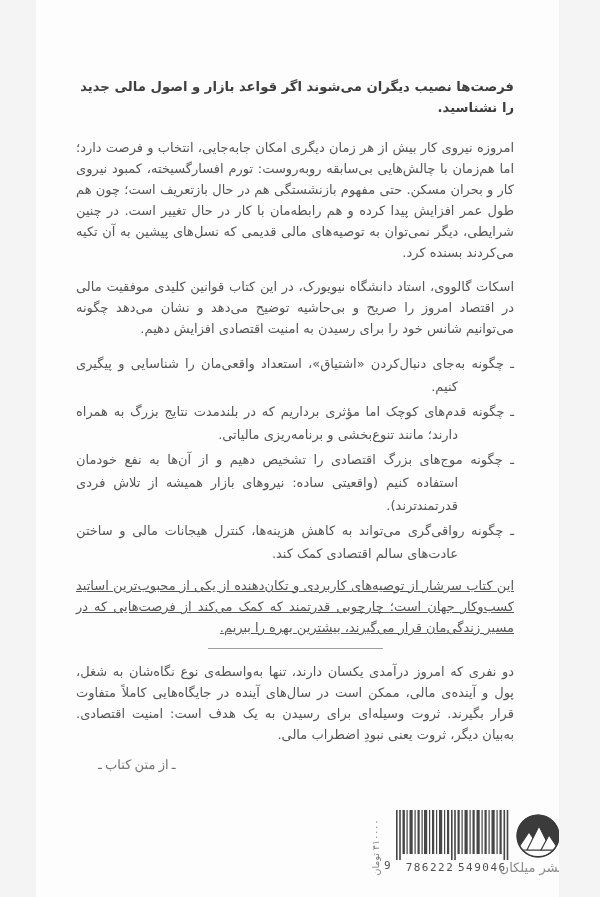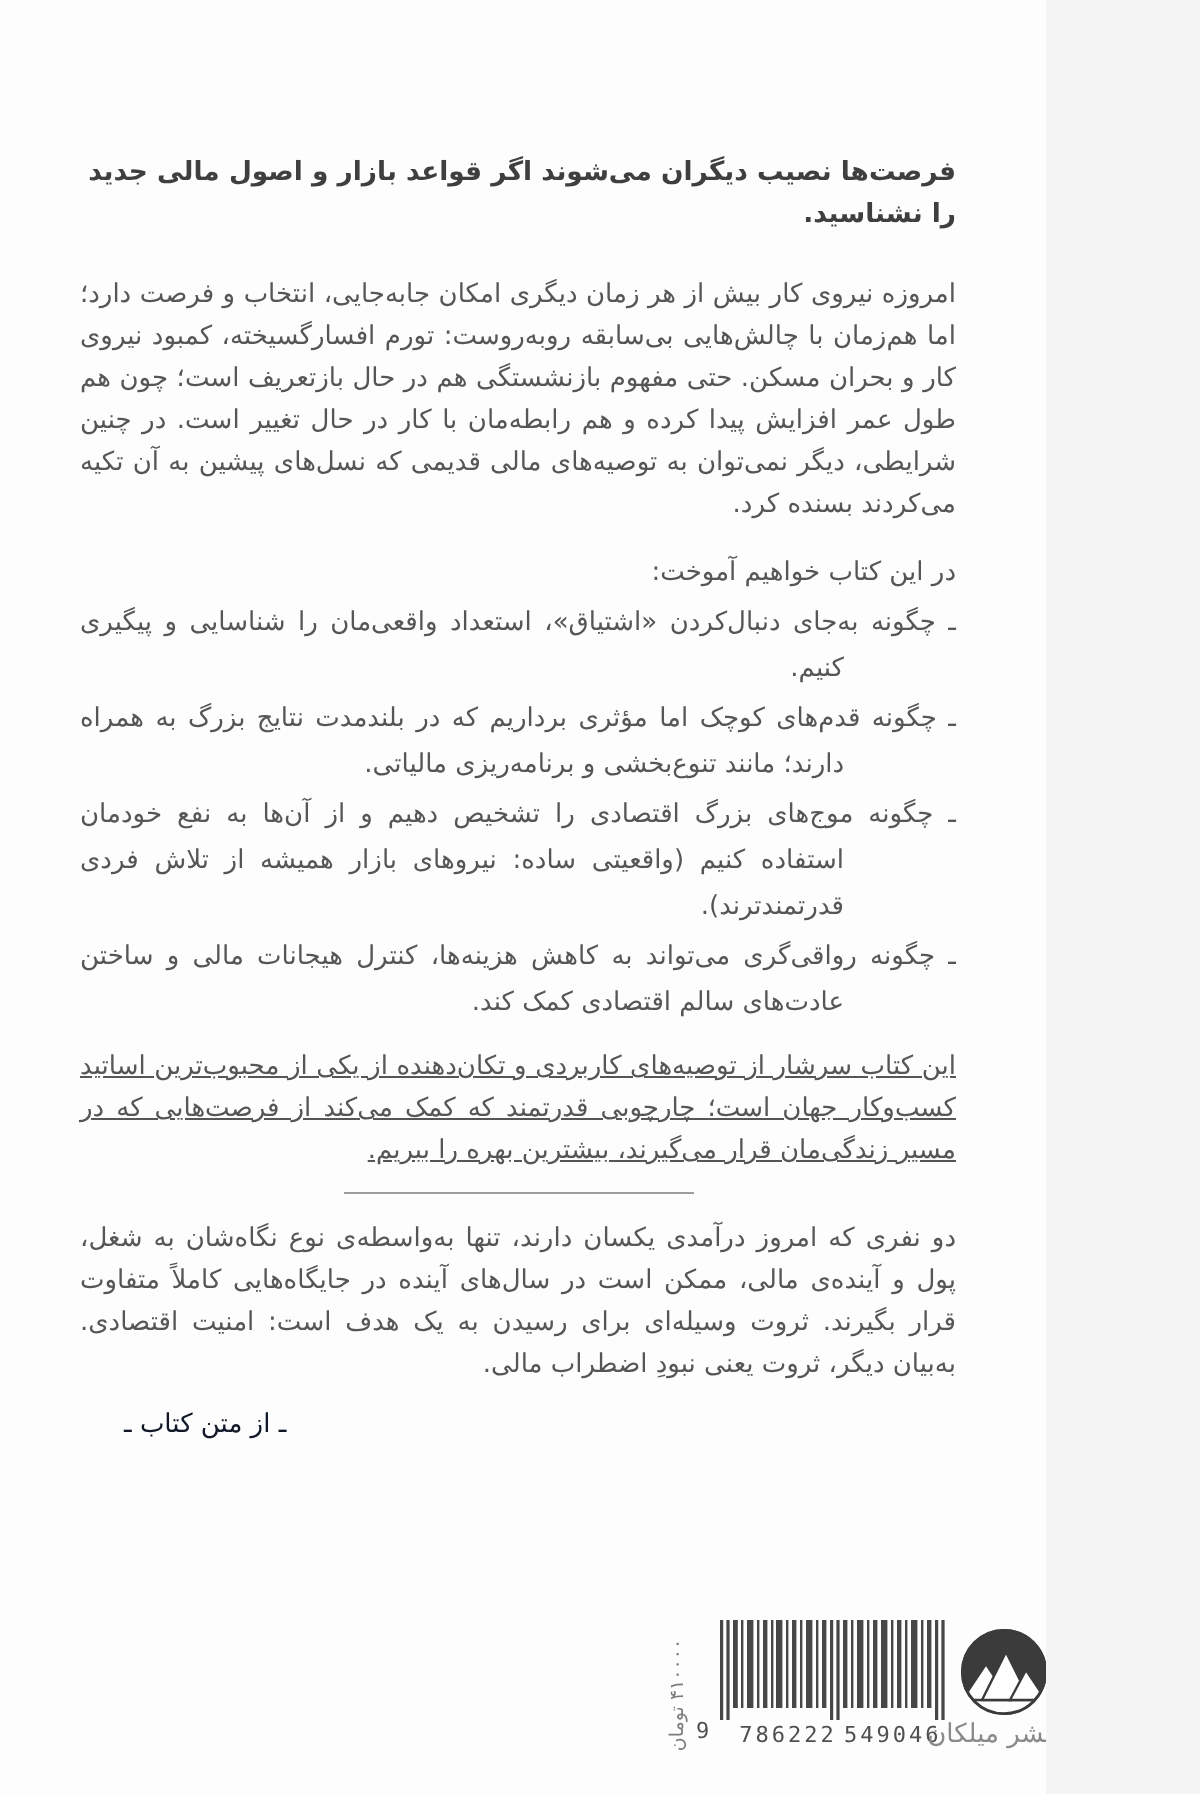--- a/index.html
+++ b/index.html
@@ -6,20 +6,21 @@
   body{
     width:600px;height:897px;
     background:#f4f4f4;
     font-family:"DejaVu Sans",sans-serif;
   }
   .page{
     position:relative;
     width:523px;height:897px;
     background:#fdfdfd;
     overflow:hidden;
+    margin-left:36px;
   }
   .content{
     position:absolute;
     top:0;left:0;right:0;
     padding:76px 45px 0 40px;
     direction:rtl;
     color:#565656;
     font-size:13px;
     line-height:21px;
     text-align:justify;
@@ -45,21 +46,22 @@
     border:none;
     border-top:1px solid #9d9d9d;
     width:175px;
     margin:10px auto 12px auto;
   }
   .quote{margin:0;}
   .attribution{
     text-align:left;
     margin:9px 0 0 0;
     padding-left:22px;
-    color:#0f172a;
+    color:#737373;
+    font-family:Liberation Serif, serif;
   }
   
   .price-wrap{
     position:absolute;
     left:294px;top:802px;
     width:90px;height:90px;
     display:flex;align-items:center;justify-content:center;
     pointer-events:none;
   }
   .price{
@@ -108,22 +110,22 @@
 </head>
 <body>
 
 <div class="page">
 
   <div class="content">
     <p class="headline">فرصت‌ها نصیب دیگران می‌شوند اگر قواعد بازار و اصول مالی جدید را نشناسید.</p>
 
     <p class="para">امروزه نیروی کار بیش از هر زمان دیگری امکان جابه‌جایی، انتخاب و فرصت دارد؛ اما هم‌زمان با چالش‌هایی بی‌سابقه روبه‌روست: تورم افسارگسیخته، کمبود نیروی کار و بحران مسکن. حتی مفهوم بازنشستگی هم در حال بازتعریف است؛ چون هم طول عمر افزایش پیدا کرده و هم رابطه‌مان با کار در حال تغییر است. در چنین شرایطی، دیگر نمی‌توان به توصیه‌های مالی قدیمی که نسل‌های پیشین به آن تکیه می‌کردند بسنده کرد.</p>
 
-
-    <p class="learn-intro">در این کتاب خواهیم آموخت:</p>
+    <p class="para">اسکات گالووی، استاد دانشگاه نیویورک، در این کتاب قوانین کلیدی موفقیت مالی در اقتصاد امروز را صریح و بی‌حاشیه توضیح می‌دهد و نشان می‌دهد چگونه می‌توانیم شانس خود را برای رسیدن به امنیت اقتصادی افزایش دهیم.</p>
+
 
     <div class="learn-list">
       <div class="learn-item">ـ چگونه به‌جای دنبال‌کردن «اشتیاق»، استعداد واقعی‌مان را شناسایی و پیگیری کنیم.</div>
       <div class="learn-item">ـ چگونه قدم‌های کوچک اما مؤثری برداریم که در بلندمدت نتایج بزرگ به همراه دارند؛ مانند تنوع‌بخشی و برنامه‌ریزی مالیاتی.</div>
       <div class="learn-item">ـ چگونه موج‌های بزرگ اقتصادی را تشخیص دهیم و از آن‌ها به نفع خودمان استفاده کنیم (واقعیتی ساده: نیروهای بازار همیشه از تلاش فردی قدرتمندترند).</div>
       <div class="learn-item">ـ چگونه رواقی‌گری می‌تواند به کاهش هزینه‌ها، کنترل هیجانات مالی و ساختن عادت‌های سالم اقتصادی کمک کند.</div>
     </div>
 
     <p class="blurb">این کتاب سرشار از توصیه‌های کاربردی و تکان‌دهنده از یکی از محبوب‌ترین اساتید کسب‌وکار جهان است؛ چارچوبی قدرتمند که کمک می‌کند از فرصت‌هایی که در مسیر زندگی‌مان قرار می‌گیرند، بیشترین بهره را ببریم.</p>
 

